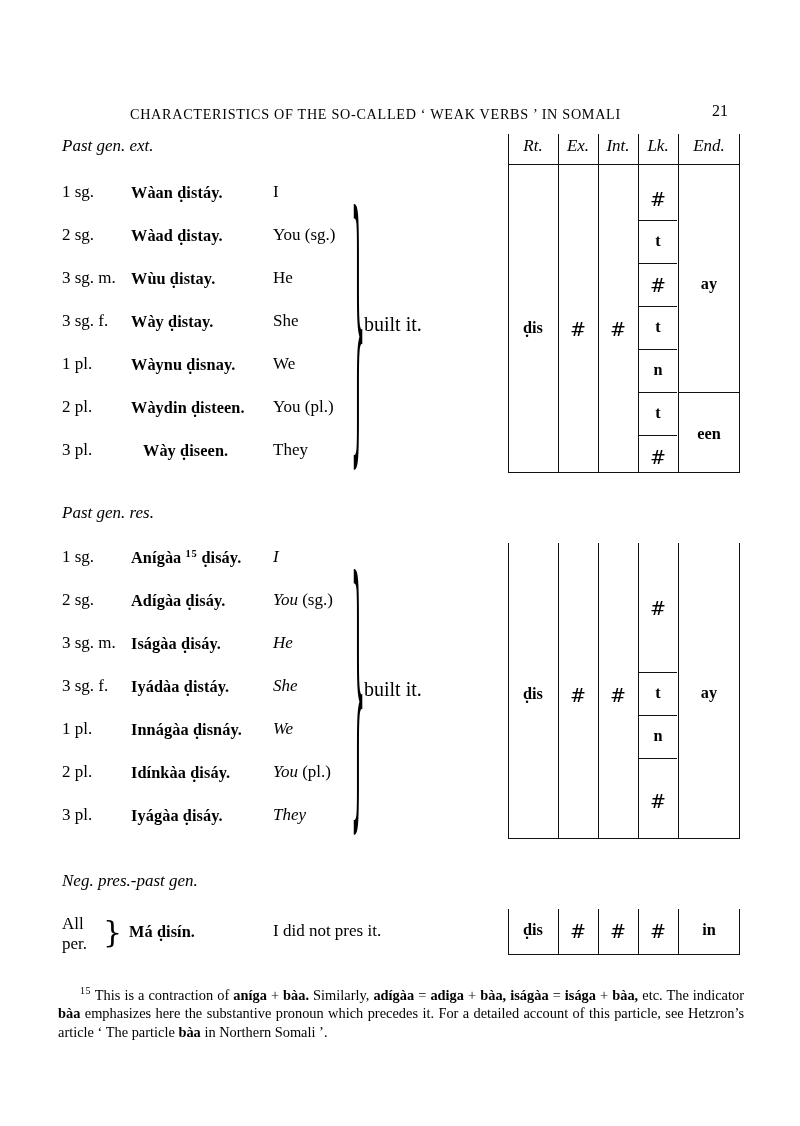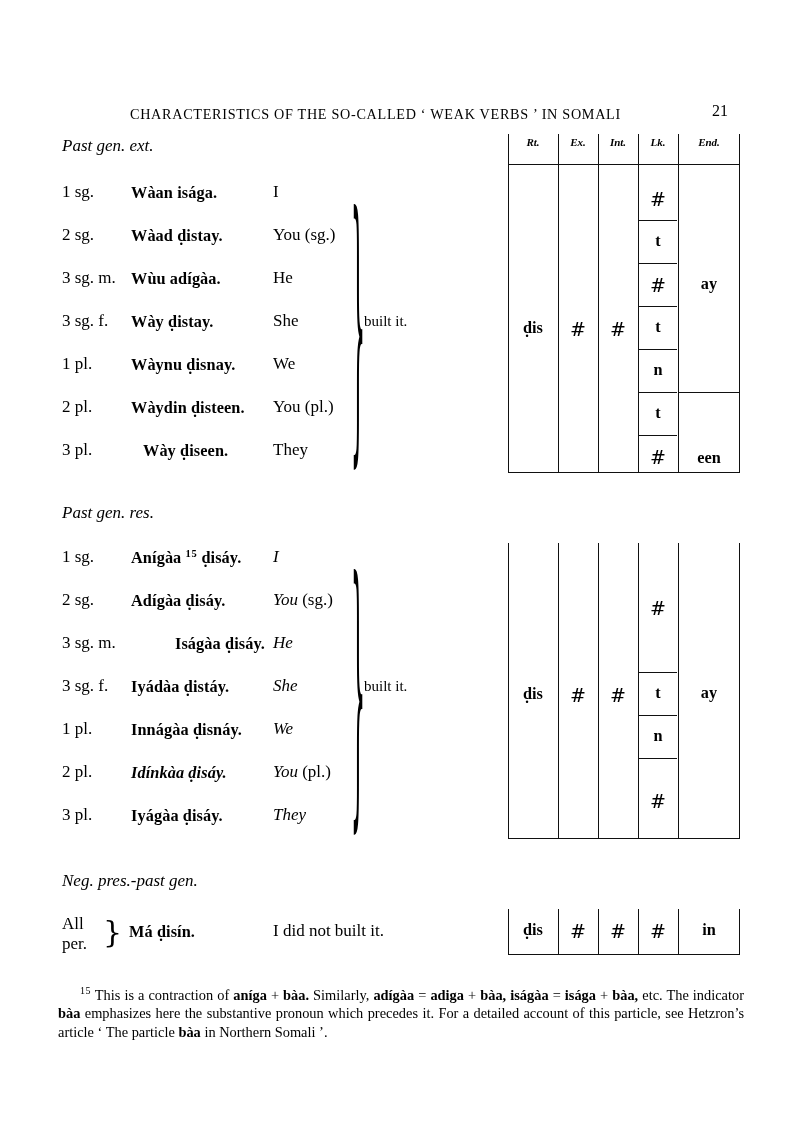--- a/index.html
+++ b/index.html
@@ -84,40 +84,39 @@
   .bigbrace {
     position: absolute;
     font-size: 22px;
     line-height: 1;
     font-family: "DejaVu Serif", serif;
     transform-origin: left center;
     white-space: nowrap;
   }
   .brace-label {
     position: absolute;
-    font-size: 15px;
+    font-size: 20px;
     white-space: nowrap;
   }
 
   
   .mtable { position: absolute; }
   .mcol {
     position: absolute;
     top: 0;
     border-left: 1.6px solid #111;
     box-sizing: border-box;
   }
   .mcol.last { border-right: 1.6px solid #111; }
   .mhead {
     position: absolute;
     font-style: italic;
-    font-size: 11px;
+    font-size: 17px;
     text-align: center;
     white-space: nowrap;
-    font-weight: bold;
   }
   .mrule {
     position: absolute;
     height: 0;
     border-top: 1.5px solid #111;
   }
   .mcell {
     position: absolute;
     text-align: center;
     font-weight: bold;
@@ -175,27 +174,27 @@
 
   <div class="runhead">
     <span class="sc">CHARACTERISTICS OF THE SO-CALLED ‘ WEAK VERBS ’ IN SOMALI</span>
   </div>
   <div class="folio">21</div>
 
   <div class="caption" style="left:62px; top:120px;">Past gen. ext.</div>
 
   <div class="para" id="para1">
       <div class="pers" style="top: 166px; left: 62px;">1 sg.</div>
-      <div class="som" style="top: 167px; left: 131px;">Wàan isága.</div>
+      <div class="som" style="top: 167px; left: 131px;">Wàan ḍistáy.</div>
       <div class="gloss" style="top: 166px; left: 273px;"><span>I</span></div>
       <div class="pers" style="top: 209px; left: 62px;">2 sg.</div>
       <div class="som" style="top: 210px; left: 131px;">Wàad ḍistay.</div>
       <div class="gloss" style="top: 209px; left: 273px;"><span>You</span> (sg.)</div>
       <div class="pers" style="top: 252px; left: 62px;">3 sg. m.</div>
-      <div class="som" style="top: 253px; left: 131px;">Wùu adígàa.</div>
+      <div class="som" style="top: 253px; left: 131px;">Wùu ḍistay.</div>
       <div class="gloss" style="top: 252px; left: 273px;"><span>He</span></div>
       <div class="pers" style="top: 295px; left: 62px;">3 sg. f.</div>
       <div class="som" style="top: 296px; left: 131px;">Wày ḍistay.</div>
       <div class="gloss" style="top: 295px; left: 273px;"><span>She</span></div>
       <div class="pers" style="top: 338px; left: 62px;">1 pl.</div>
       <div class="som" style="top: 339px; left: 131px;">Wàynu ḍisnay.</div>
       <div class="gloss" style="top: 338px; left: 273px;"><span>We</span></div>
       <div class="pers" style="top: 381px; left: 62px;">2 pl.</div>
       <div class="som" style="top: 382px; left: 131px; text-align: center;">Wàydin ḍisteen.</div>
       <div class="gloss" style="top: 381px; left: 273px;"><span>You</span> (pl.)</div>
@@ -231,43 +230,43 @@
       <div class="cellrule" style="left: 639px; top: 290px; width: 38px;"></div>
       <div class="mcell" style="left: 638px; width: 40px; top: 300.5px;">t</div>
       <div class="cellrule" style="left: 639px; top: 333px; width: 38px;"></div>
       <div class="mcell" style="left: 638px; width: 40px; top: 343.5px;">n</div>
       <div class="cellrule" style="left: 639px; top: 376px; width: 38px;"></div>
       <div class="mcell" style="left: 638px; width: 40px; top: 386.5px;">t</div>
       <div class="cellrule" style="left: 639px; top: 419px; width: 38px;"></div>
       <div class="mcell hash" style="left: 638px; width: 40px; top: 429.5px;">#</div>
       <div class="mcell" style="left: 678px; width: 62px; top: 257.5px;">ay</div>
       <div class="cellrule" style="left: 679px; top: 376px; width: 60px;"></div>
-      <div class="mcell" style="left: 678px; width: 62px; top: 408px; margin-top: 24px;">een</div>
+      <div class="mcell" style="left: 678px; width: 62px; top: 408px;">een</div>
     </div>
 
   <div class="caption" style="left:62px; top:487px;">Past gen. res.</div>
 
   <div class="para" id="para2">
       <div class="pers" style="top: 531px; left: 62px;">1 sg.</div>
       <div class="som" style="top: 532px; left: 131px;">Anígàa <span class="fnref">15</span> ḍisáy.</div>
       <div class="gloss" style="top: 531px; left: 273px;"><span class="it">I</span></div>
       <div class="pers" style="top: 574px; left: 62px;">2 sg.</div>
       <div class="som" style="top: 575px; left: 131px;">Adígàa ḍisáy.</div>
       <div class="gloss" style="top: 574px; left: 273px;"><span class="it">You</span> (sg.)</div>
       <div class="pers" style="top: 617px; left: 62px;">3 sg. m.</div>
-      <div class="som" style="top: 618px; left: 131px; margin-left: 44px;">Iságàa ḍisáy.</div>
+      <div class="som" style="top: 618px; left: 131px;">Iságàa ḍisáy.</div>
       <div class="gloss" style="top: 617px; left: 273px;"><span class="it">He</span></div>
       <div class="pers" style="top: 660px; left: 62px;">3 sg. f.</div>
       <div class="som" style="top: 661px; left: 131px;">Iyádàa ḍistáy.</div>
       <div class="gloss" style="top: 660px; left: 273px;"><span class="it">She</span></div>
       <div class="pers" style="top: 703px; left: 62px;">1 pl.</div>
       <div class="som" style="top: 704px; left: 131px;">Innágàa ḍisnáy.</div>
       <div class="gloss" style="top: 703px; left: 273px;"><span class="it">We</span></div>
       <div class="pers" style="top: 746px; left: 62px;">2 pl.</div>
-      <div class="som" style="top: 747px; left: 131px; font-style: italic;">Idínkàa ḍisáy.</div>
+      <div class="som" style="top: 747px; left: 131px;">Idínkàa ḍisáy.</div>
       <div class="gloss" style="top: 746px; left: 273px;"><span class="it">You</span> (pl.)</div>
       <div class="pers" style="top: 789px; left: 62px;">3 pl.</div>
       <div class="som" style="top: 790px; left: 131px;">Iyágàa ḍisáy.</div>
       <div class="gloss" style="top: 789px; left: 273px;"><span class="it">They</span></div>
     </div>
 
   <div class="bigbrace" id="brace2" style="left: 351px; top: 528px; font-size: 26px; height: 288px; line-height: 26px; transform: scaleY(11.0769) scaleX(0.85); transform-origin: left top;">}</div>
   <div class="brace-label" style="left:364px; top:662px;">built it.</div>
 
   <div class="mtable" id="mtable2">
@@ -291,21 +290,21 @@
     </div>
 
   <div class="caption" style="left:62px; top:855px;">Neg. pres.-past gen.</div>
 
   <div class="allper" style="left:62px; top:898px;">
     <span>All</span><br>
     <span>per.</span>
     <span class="b">}</span>
   </div>
   <div class="som" style="left:129px; top:906px;">Má ḍisín.</div>
-  <div class="gloss" style="left:273px; top:905px;">I did not built it.</div>
+  <div class="gloss" style="left:273px; top:905px;">I did not pres it.</div>
 
   <div class="mtable" id="mtable3">
       <div class="mcol" style="left: 508px; top: 893px; width: 50px; height: 45px;"></div>
       <div class="mcell" style="left: 508px; width: 50px; top: 904px;">ḍis</div>
       <div class="mcol" style="left: 558px; top: 893px; width: 40px; height: 45px;"></div>
       <div class="mcell hash" style="left: 558px; width: 40px; top: 904px;">#</div>
       <div class="mcol" style="left: 598px; top: 893px; width: 40px; height: 45px;"></div>
       <div class="mcell hash" style="left: 598px; width: 40px; top: 904px;">#</div>
       <div class="mcol" style="left: 638px; top: 893px; width: 40px; height: 45px;"></div>
       <div class="mcell hash" style="left: 638px; width: 40px; top: 904px;">#</div>

